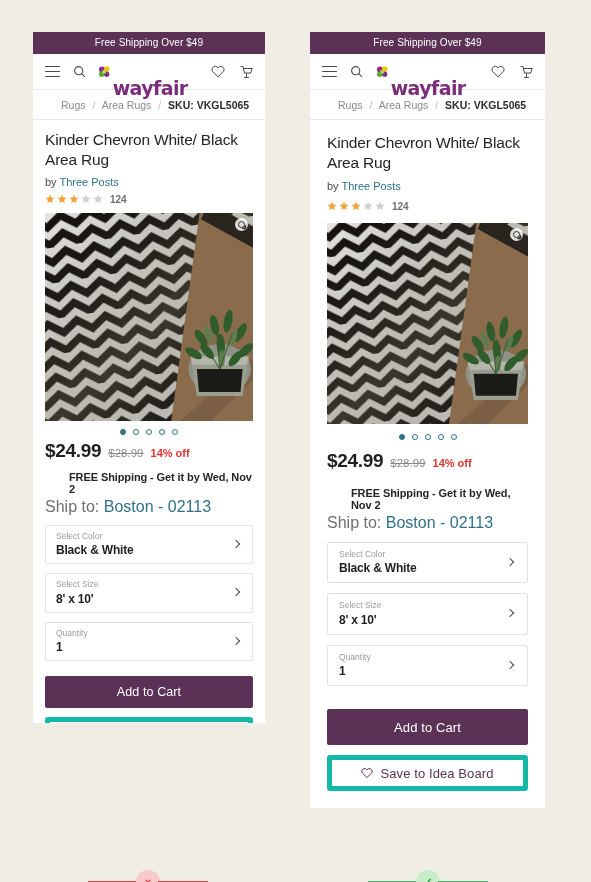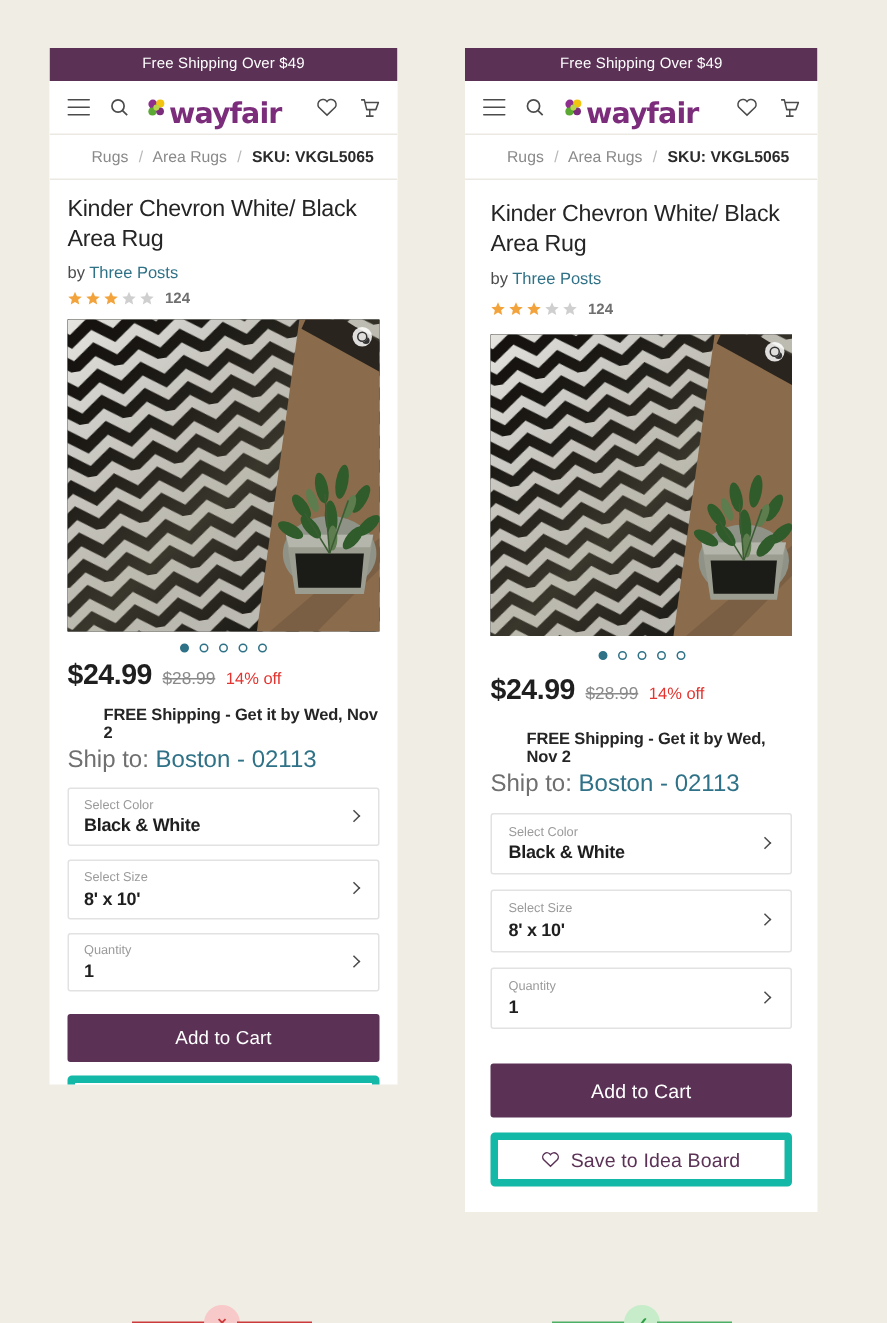--- a/index.html
+++ b/index.html
@@ -48,21 +48,21 @@
 
   .logo-mark { width: 13px; height: 14px; display:block; }
   .logo-word {
     font-family: "DejaVu Sans", sans-serif;
     font-weight: 700;
     font-size: 19px;
     color: #7b2d7c;
     letter-spacing: -0.6px;
     line-height: 1;
     position: relative;
-    top: 5px;
+    top: 17px;
   }
 
   .breadcrumb {
     padding: 9px 28px 8px;
     font-size: 10.5px;
     color: #8a8a8a;
     background: #fff;
     border-bottom: 1px solid #ece9e3;
     white-space: nowrap;
   }
@@ -111,21 +111,21 @@
 
   .dots { display: flex; justify-content: center; gap: 7px; padding: 8px 0 3px; }
   #panel-right .dots { padding: 10px 0 4px; }
   .dot { width: 6px; height: 6px; border-radius: 50%; border: 1px solid #2f7287; }
   .dot.active { background: #2f7287; }
 
   .price-row { display: flex; align-items: baseline; gap: 7px; margin-top: 2px; }
   #panel-right .price-row { margin-top: 6px; }
   .price-now { font-size: 19px; font-weight: 700; color: #1f1f1f; letter-spacing:-.3px;text-align:center;}
   .price-was { font-size: 11.5px; color: #8a8a8a; text-decoration: line-through; }
-  .price-off { font-size: 11px; color: #e3342f; font-weight: 400; }
+  .price-off { font-size: 11px; color: #e3342f; font-weight: 700; }
 
   .ship-line { font-size: 11px; font-weight: 700; color: #252525; margin-top: 9px; letter-spacing:-.1px;padding-left:24px;}
   #panel-right .ship-line { margin-top: 15px; }
   .ship-to { font-size: 16px; color: #6f6f6f; margin-top: 3px; }
   .ship-to .loc { color: #2f7287; }
 
   .field {
     margin-top: 9px;
     border: 1px solid #e2e2e2;
     border-radius: 2px;

